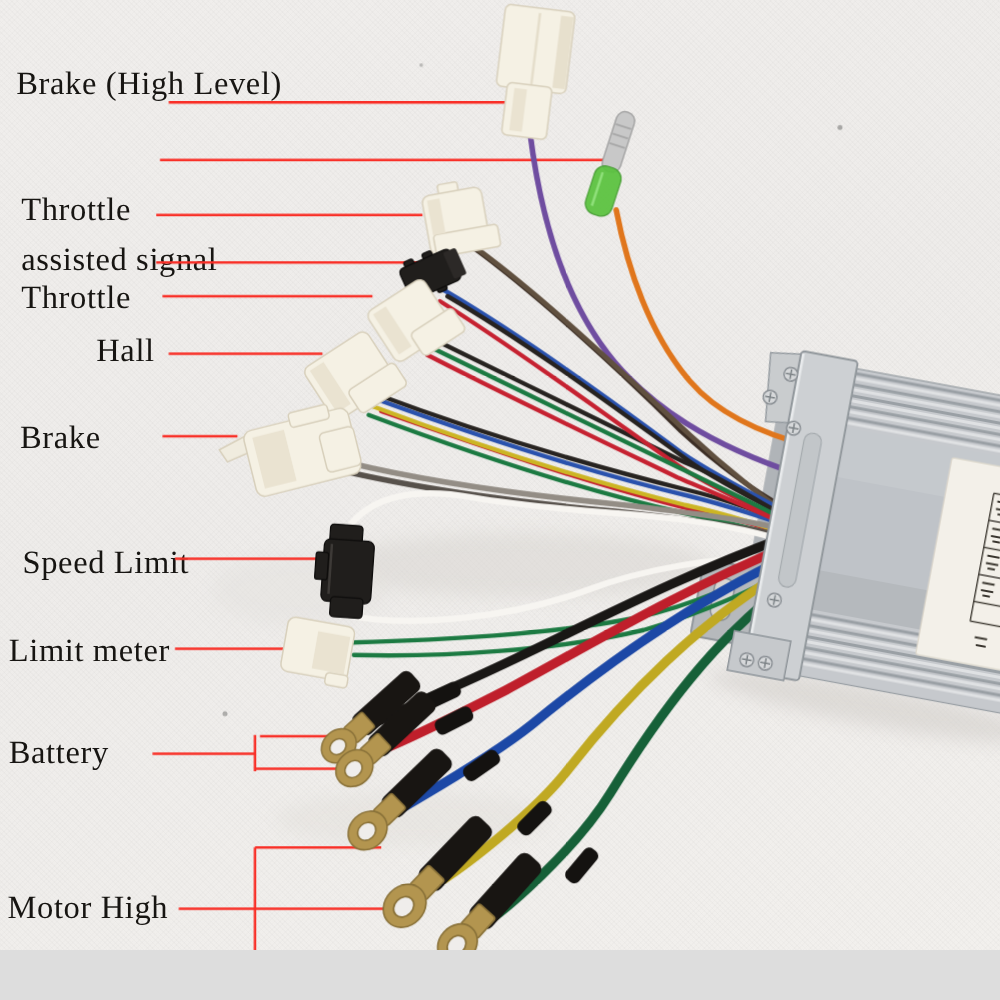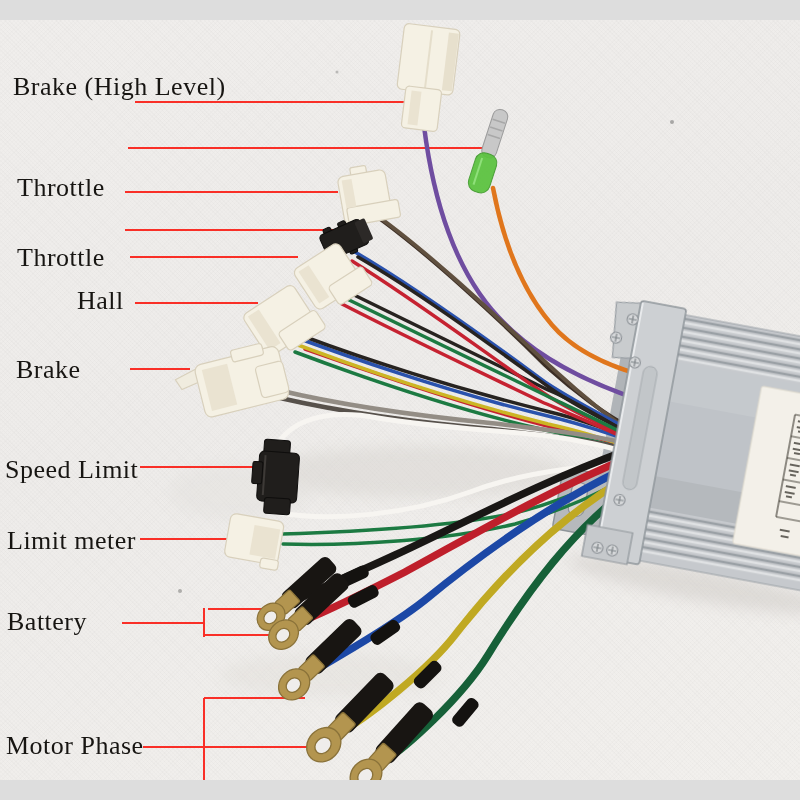--- a/index.html
+++ b/index.html
@@ -3,46 +3,46 @@
 <meta charset="utf-8">
 <style>
   html,body{margin:0;padding:0;background:#dddddd;}
   #stage{
     position:relative;width:800px;height:760px;overflow:hidden;
     background:
       repeating-linear-gradient(45deg, rgba(0,0,0,0.015) 0 1px, rgba(255,255,255,0) 1px 3px),
       repeating-linear-gradient(-45deg, rgba(0,0,0,0.012) 0 1px, rgba(255,255,255,0) 1px 3px),
       linear-gradient(160deg,#f0eeec 0%,#eeecea 45%,#f2f0ed 100%);
     font-family:"Liberation Serif",serif;
-    margin-top:20px;
   }
   .label{
     position:absolute;
     font:26px/1.05 "Liberation Serif",serif;
     color:#171512;
     letter-spacing:0.5px;
     white-space:nowrap;
     z-index:1;
   }
   #photo-svg{position:absolute;left:0;top:0;z-index:2;}
 </style>
 </head>
 <body>
 
 <div id="stage">
 
   <div class="label" style="left:13px;top:53px">Brake (High Level)</div>
   <div class="label" style="left:17px;top:154px">Throttle</div>
+  <div class="label" style="left:17px;top:194px">assisted signal</div>
   <div class="label" style="left:17px;top:224px">Throttle</div>
   <div class="label" style="left:77px;top:267px">Hall</div>
   <div class="label" style="left:16px;top:336px">Brake</div>
-  <div class="label" style="left:5px;top:436px">Speed Limit</div>
+  <div class="label" style="left:18px;top:436px">Speed Limit</div>
   <div class="label" style="left:7px;top:507px">Limit meter</div>
   <div class="label" style="left:7px;top:588px">Battery</div>
-  <div class="label" style="left:6px;top:712px">Motor Phase</div>
+  <div class="label" style="left:6px;top:712px">Motor High</div>
 
   <svg id="photo-svg" width="800" height="800" viewBox="0 0 800 800">
     <defs>
       <filter id="soft" x="-40%" y="-40%" width="180%" height="180%">
         <feGaussianBlur stdDeviation="7"></feGaussianBlur>
       </filter>
     </defs>
 
     <g filter="url(#soft)">
       <ellipse cx="420" cy="452" rx="150" ry="26" fill="#d7d4cf" opacity="0.5"></ellipse>

